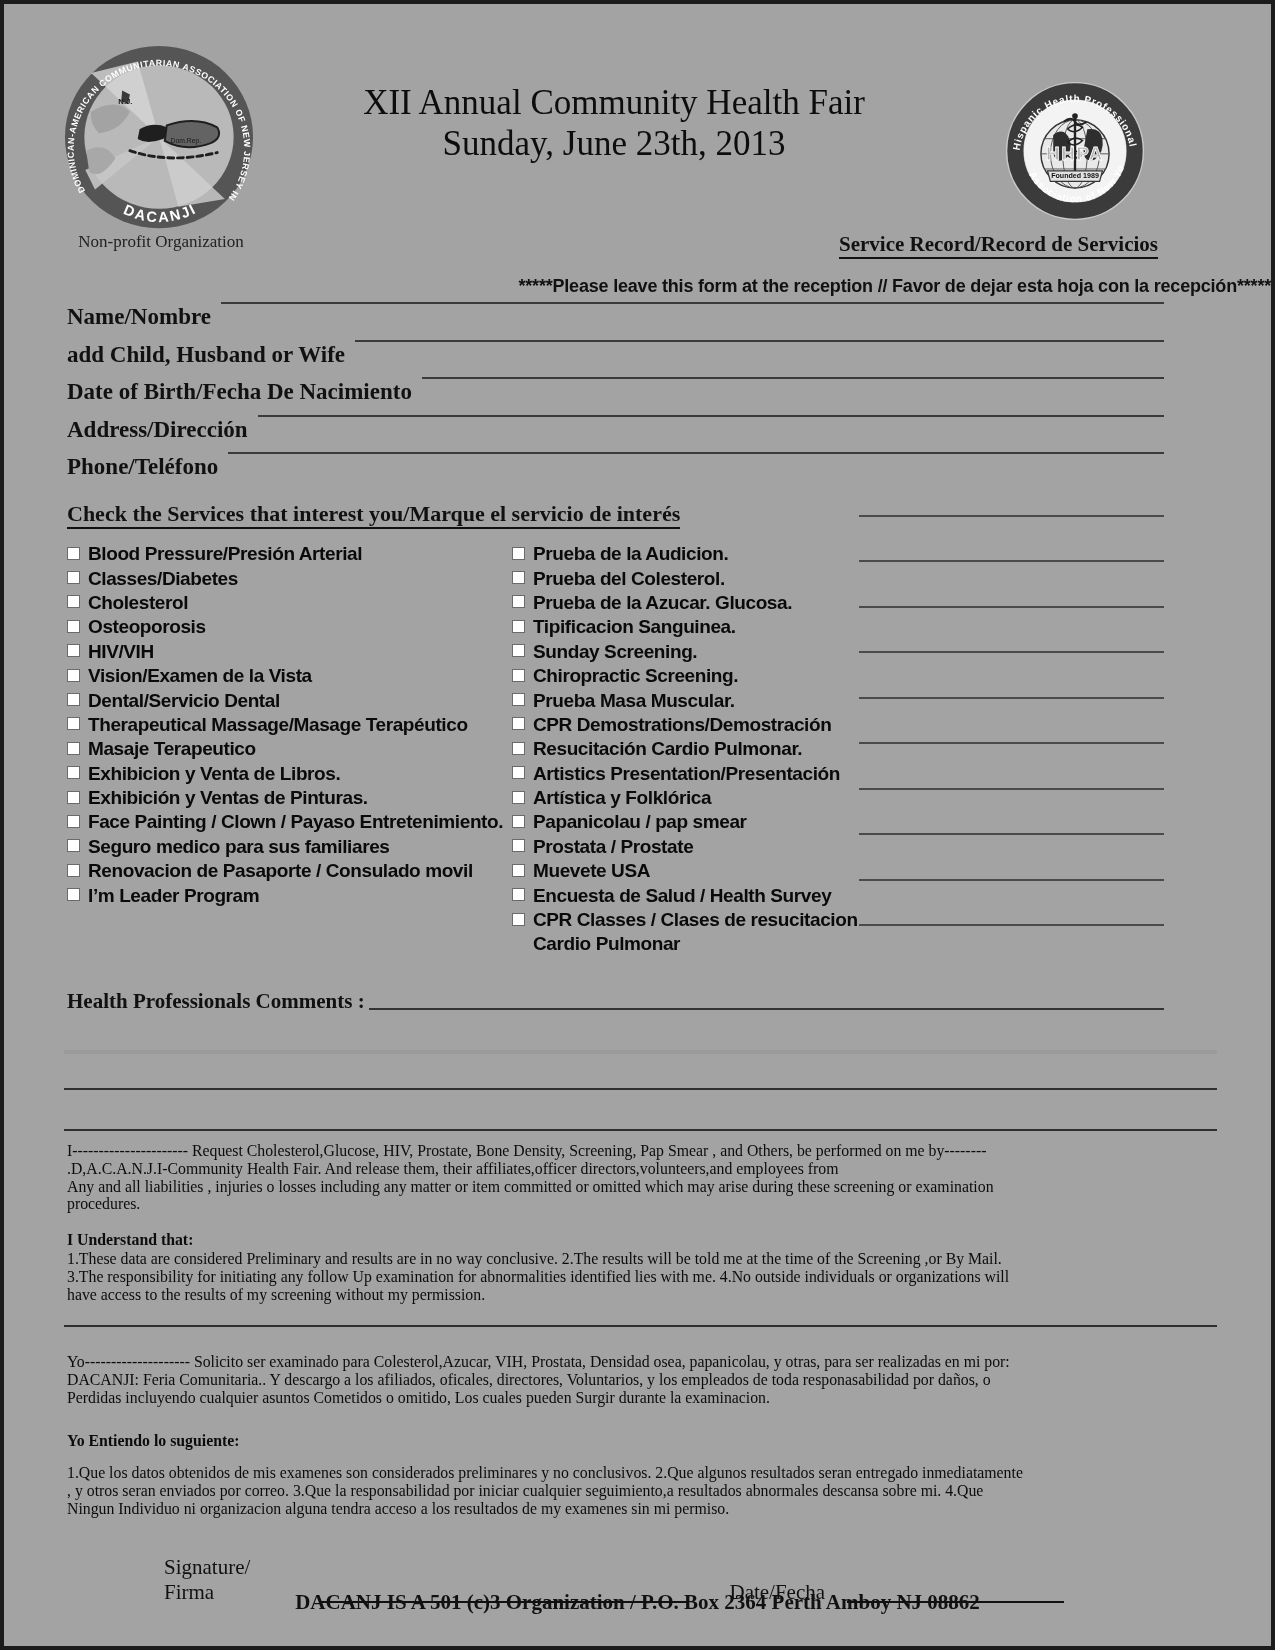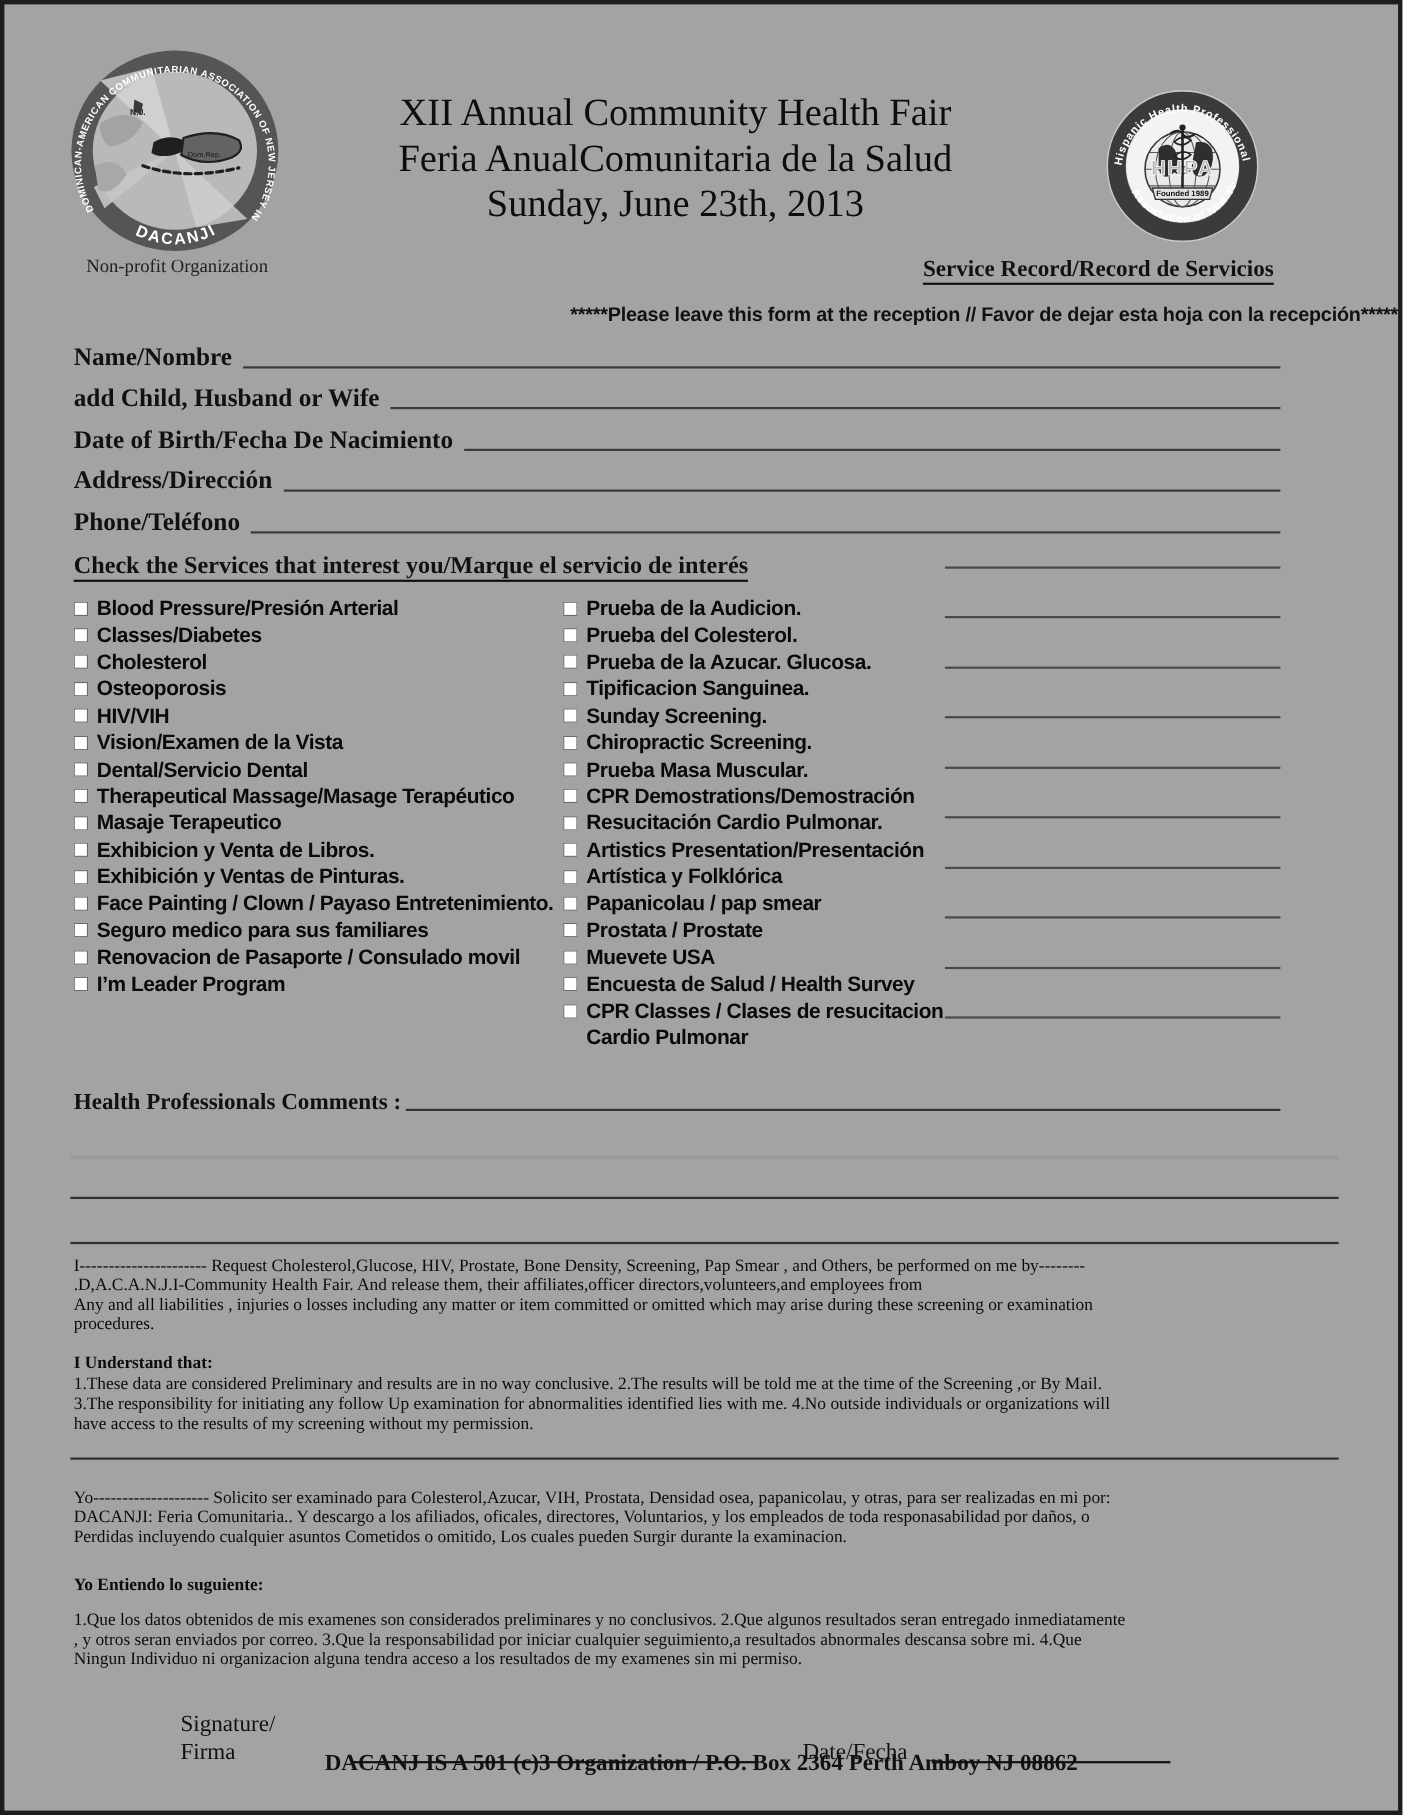--- a/index.html
+++ b/index.html
@@ -17,21 +17,21 @@
   .title-block { left:290px; top:78px; width:640px; text-align:center; font-size:35px; line-height:41px; color:#0d0d0d; }
   .logo-right { left:1000px; top:76px; width:142px; height:142px; }
 
   .service-record { right:113px; top:228px; font-size:21px; font-weight:bold; }
   .service-record span { border-bottom:2.5px solid #111; padding-bottom:1px; }
   .reception { left:0; top:272px; width:100%; text-align:right;
     font-family:"Liberation Sans", sans-serif; font-weight:bold; font-size:18px; letter-spacing:-0.2px; }
 
   
   .fields { left:63px; top:298px; width:1097px; }
-  .field-row { display:flex; align-items:flex-end; height:37.5px; }
+  .field-row { display:flex; height:37.5px; }
   .field-label { font-size:23px; font-weight:bold; white-space:nowrap; line-height:30px; }
   .field-line { flex:1; border-bottom:2px solid #3a3a3a; margin:0 0 5px 10px; height:1px; }
 
   
   .svc-header { left:63px; top:497px; font-size:22px; font-weight:bold; }
   .svc-header span { border-bottom:2.5px solid #111; padding-bottom:1px; }
   .svc-col { width:450px; }
   .svc-left { left:63px; top:538px; }
   .svc-right { left:508px; top:538px; }
   .svc-row { display:flex; align-items:center; height:24.4px; white-space:nowrap; }
@@ -88,21 +88,20 @@
       <path id="arcBotL" d="M 52,168 A 80,78 0 0 0 148,168" fill="none"></path>
       <text font-family="Liberation Sans, sans-serif" font-size="15" font-weight="bold" fill="#fff" letter-spacing="2">
         <textPath href="#arcBotL" startOffset="12%">DACANJI</textPath>
       </text>
     </svg>
   </div>
   <div class="abs logo-caption">Non-profit Organization</div>
 
   <div class="abs title-block">
     <div>XII Annual Community Health Fair</div>
-    <div>Feria AnualComunitaria de la Salud</div>
     <div>Sunday, June 23th, 2013</div>
   </div>
 
   <div class="abs logo-right">
     <svg width="142" height="142" viewBox="0 0 150 150">
       <circle cx="75" cy="75" r="73" fill="#c9c9c9"></circle>
       <circle cx="75" cy="75" r="63" fill="none" stroke="#3b3b3b" stroke-width="17"></circle>
       <circle cx="75" cy="75" r="54" fill="#f3f3f3"></circle>
       <circle cx="75" cy="78" r="36" fill="#e9e9e9" stroke="#333" stroke-width="1.5"></circle>
       <ellipse cx="75" cy="78" rx="13" ry="36" fill="none" stroke="#555" stroke-width="1"></ellipse>

